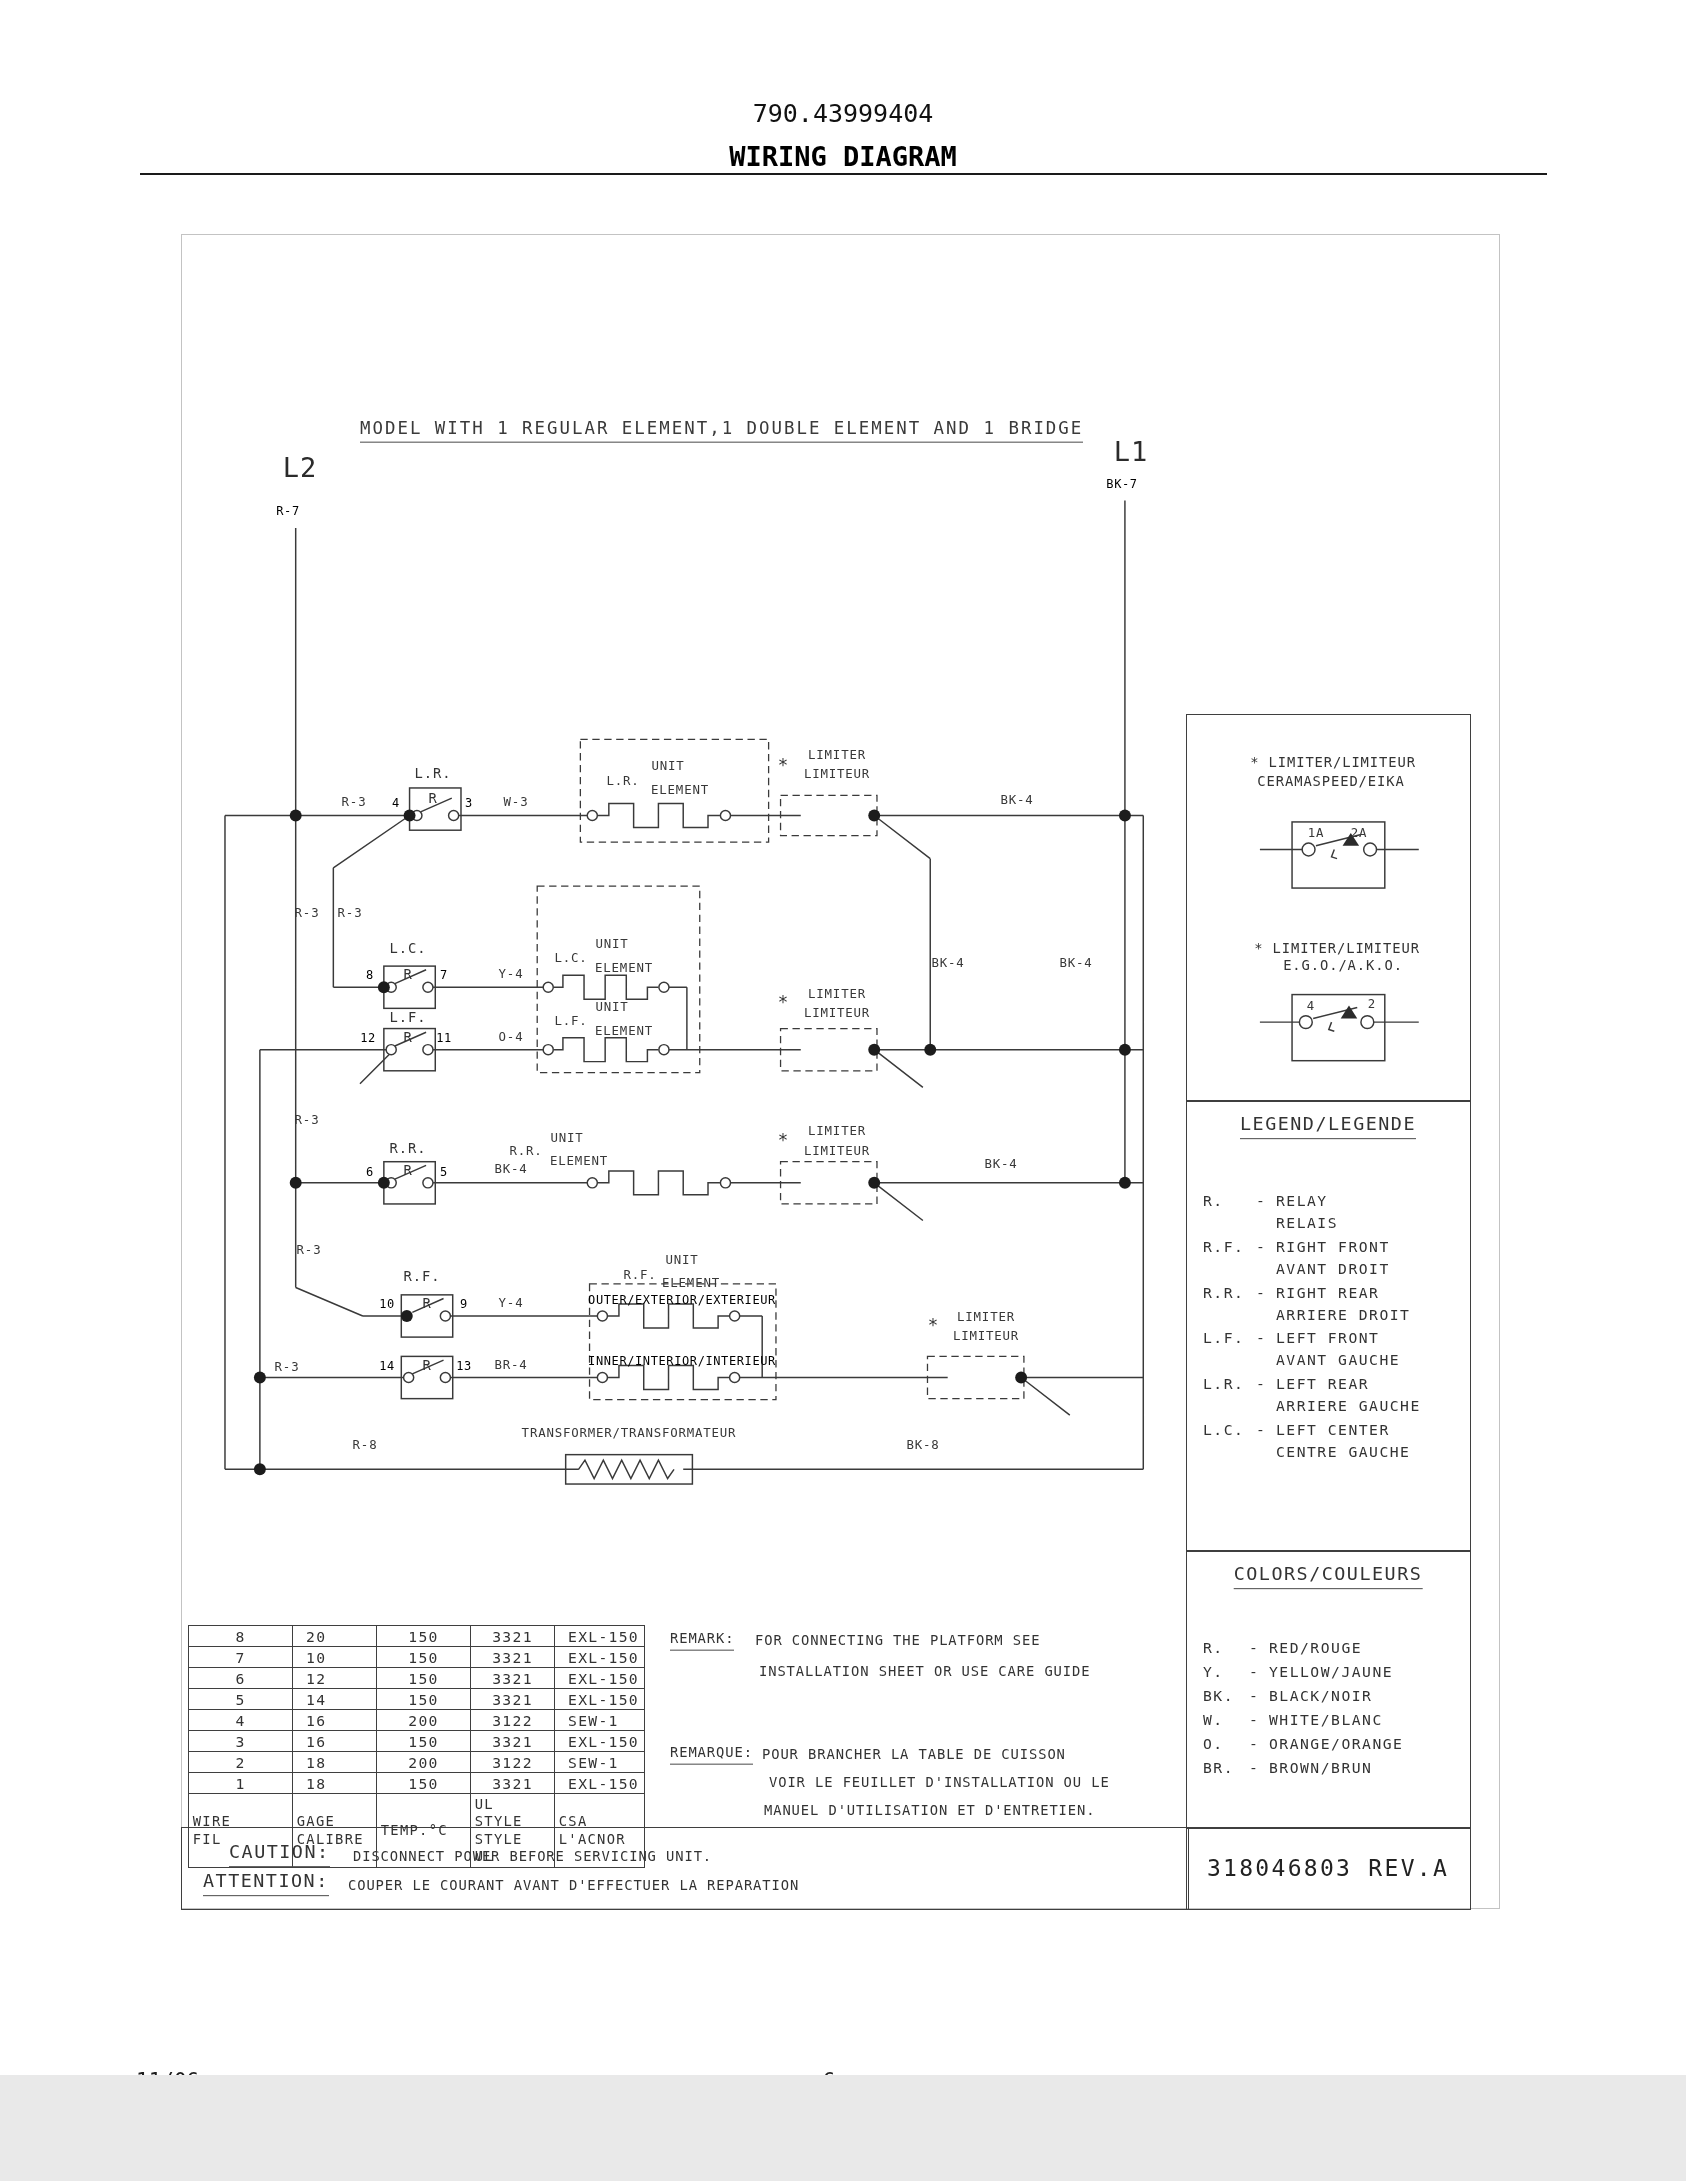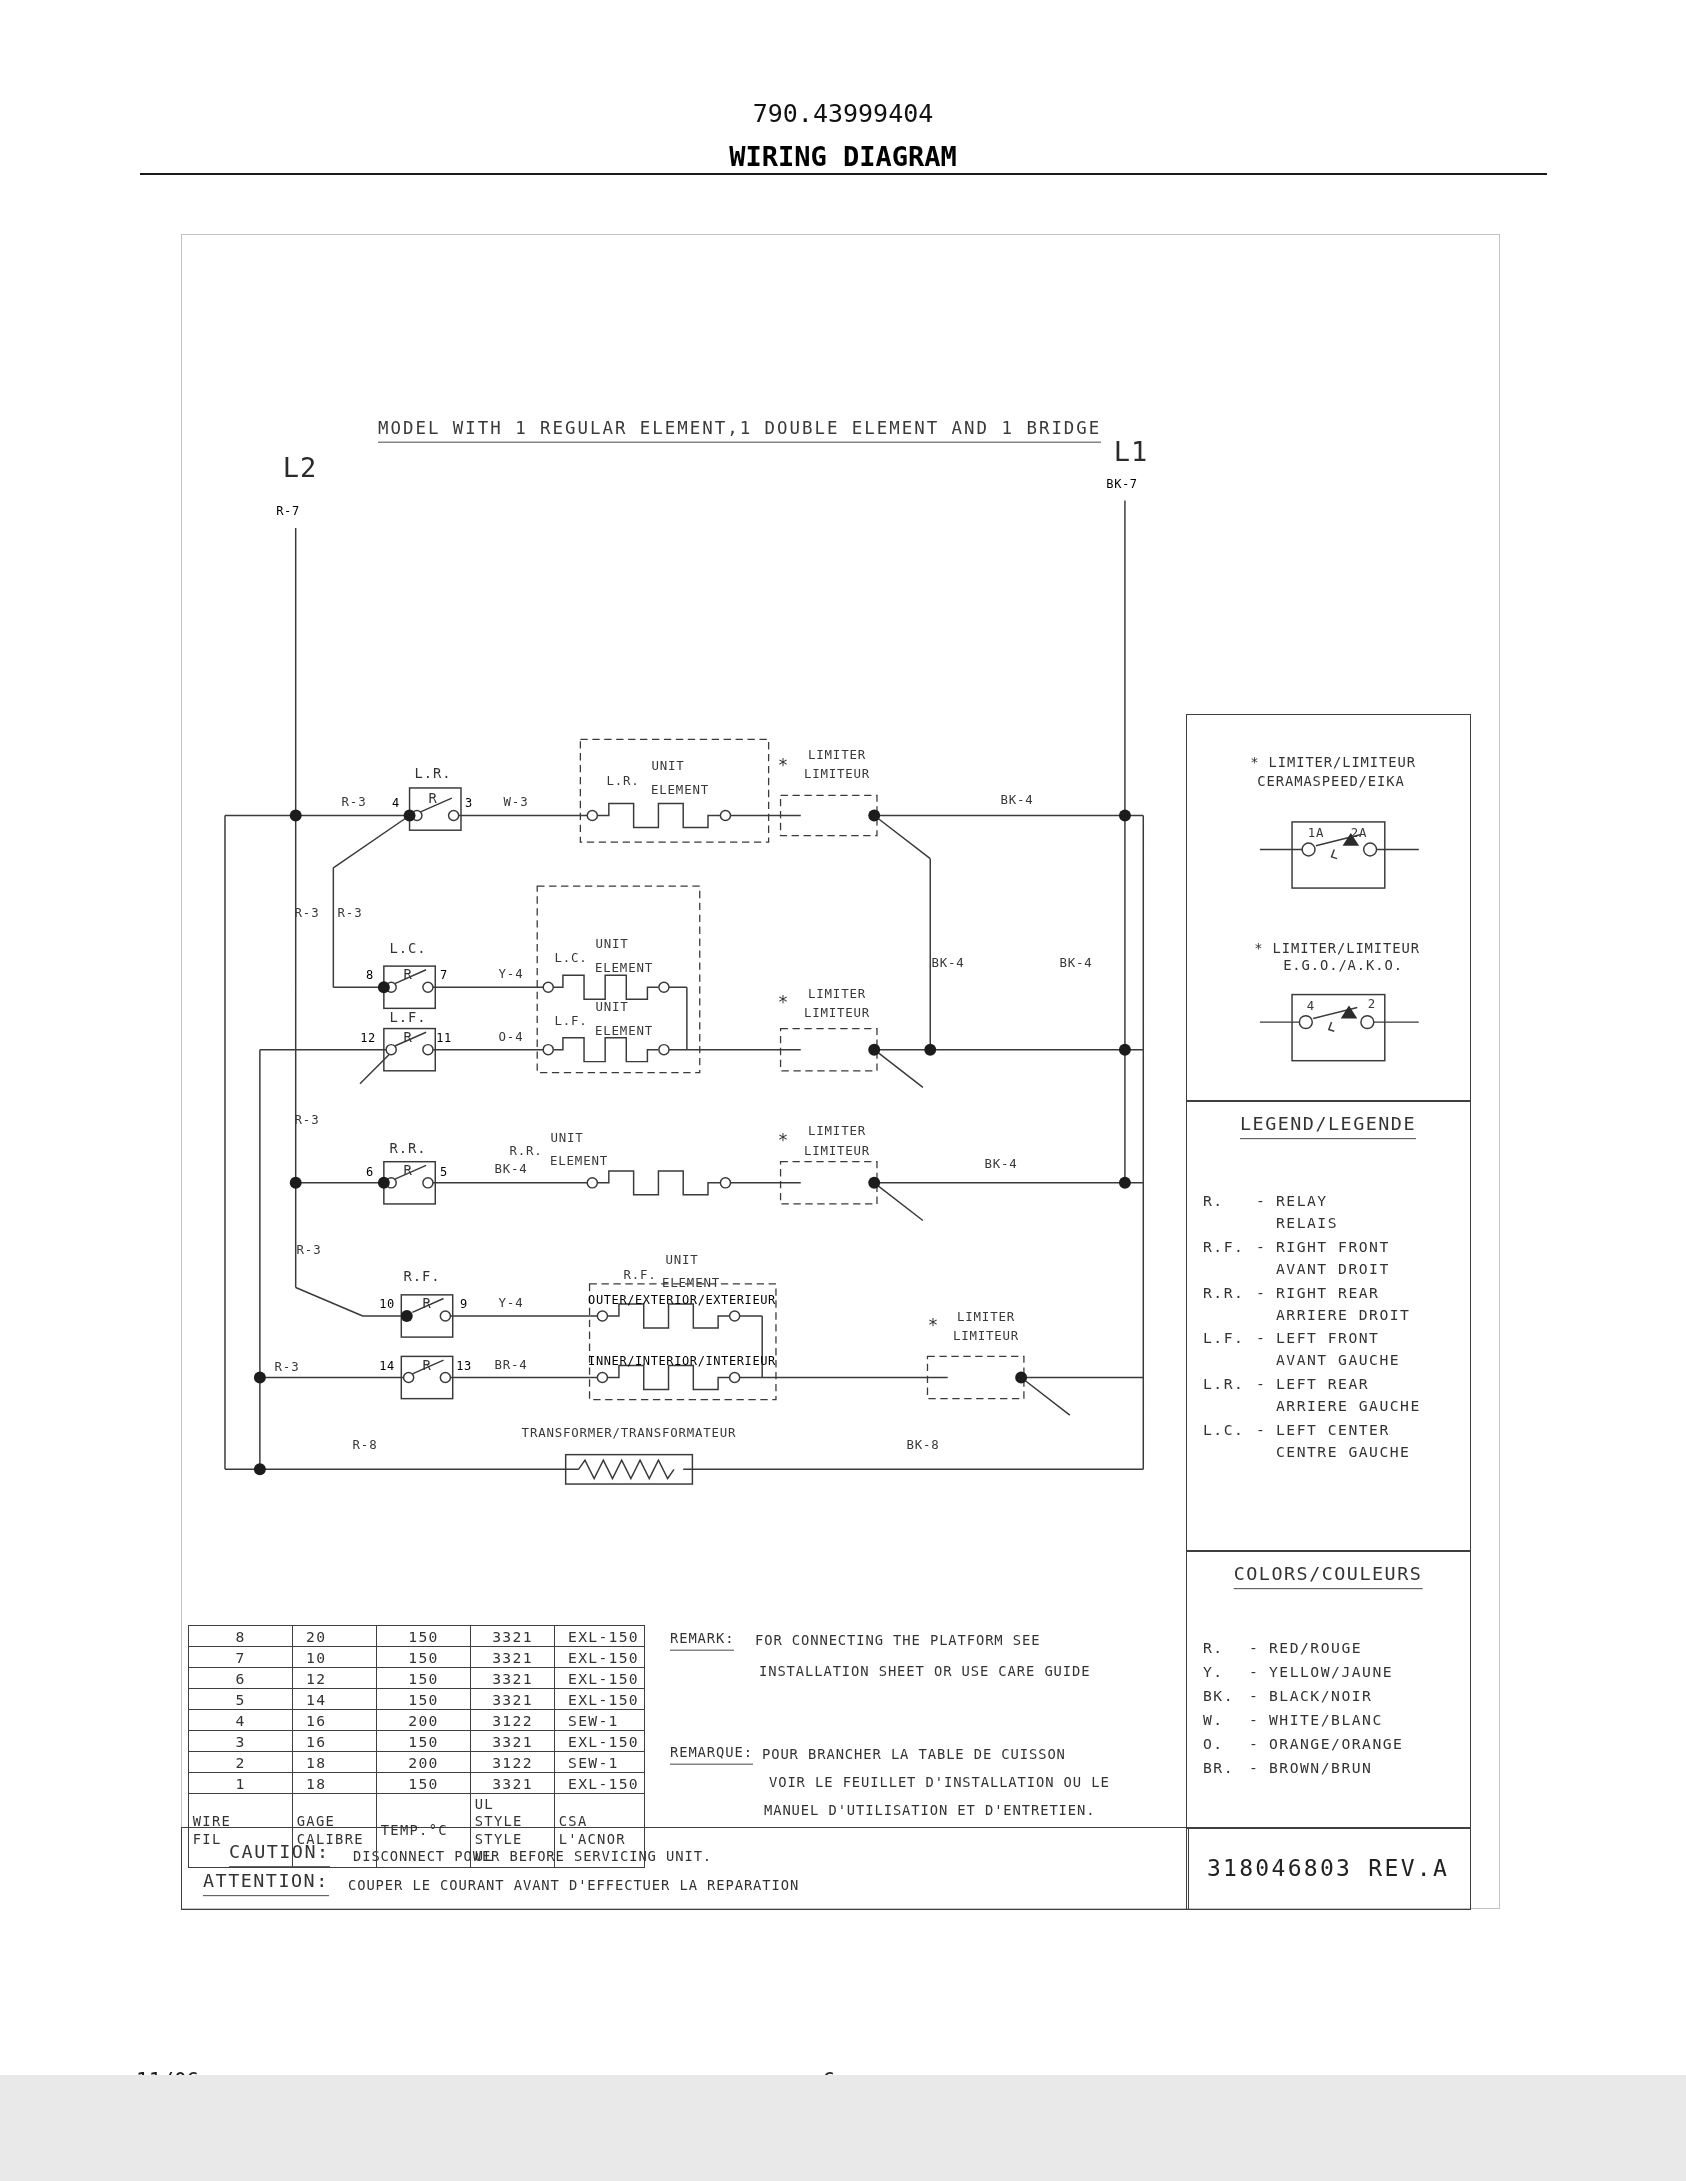--- a/index.html
+++ b/index.html
@@ -150,21 +150,21 @@
         <circle cx="418" cy="1288" r="6.5"></circle>
       <circle cx="952" cy="1288" r="6.5"></circle>
         <circle cx="1225" cy="1288" r="6.5"></circle>
       <circle cx="443" cy="1433" r="6.5"></circle>
         <circle cx="283" cy="1500" r="6.5"></circle>
       <circle cx="1112" cy="1500" r="6.5"></circle>
         <circle cx="283" cy="1600" r="6.5"></circle>
     </g>
   </svg>
 
-  <div class="lb-l s19 ul" style="left:378px;top:430px">MODEL WITH 1 REGULAR ELEMENT,1 DOUBLE ELEMENT AND 1 BRIDGE</div>
+  <div class="lb-l s19 ul" style="left:360px;top:430px">MODEL WITH 1 REGULAR ELEMENT,1 DOUBLE ELEMENT AND 1 BRIDGE</div>
 
   <div class="lb s28" style="left:300px;top:467px">L2</div>
   <div class="lb s13" style="left:288px;top:511px">R-7</div>
   <div class="lb s28" style="left:1131px;top:451px">L1</div>
   <div class="lb s13" style="left:1122px;top:484px">BK-7</div>
 
   <div class="lb s15" style="left:433px;top:773px">L.R.</div>
   <div class="lb s15" style="left:433px;top:798px">R</div>
   <div class="lb s13" style="left:396px;top:803px">4</div>
   <div class="lb s13" style="left:469px;top:803px">3</div>

